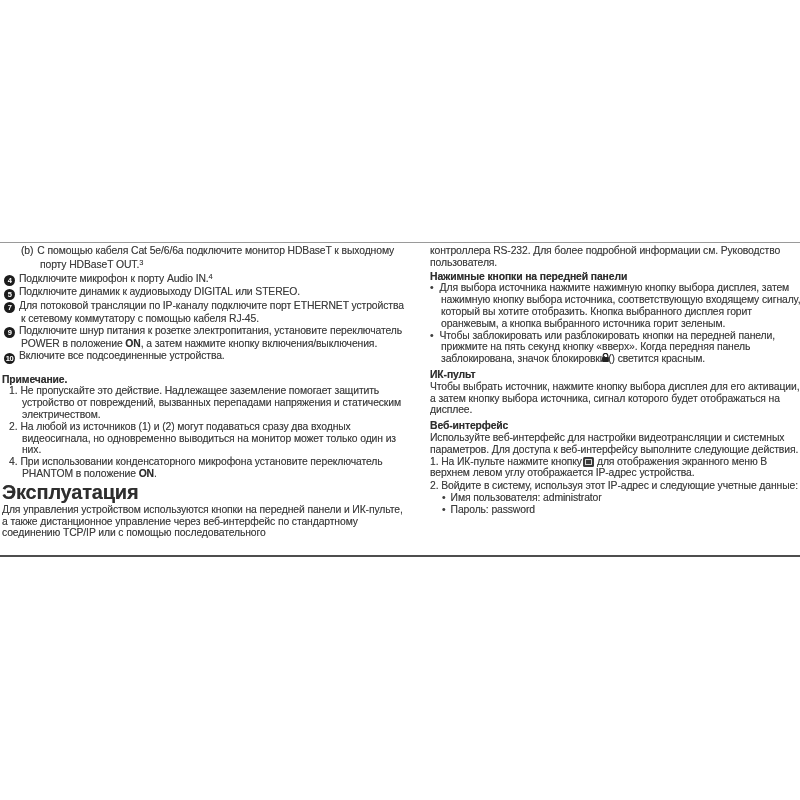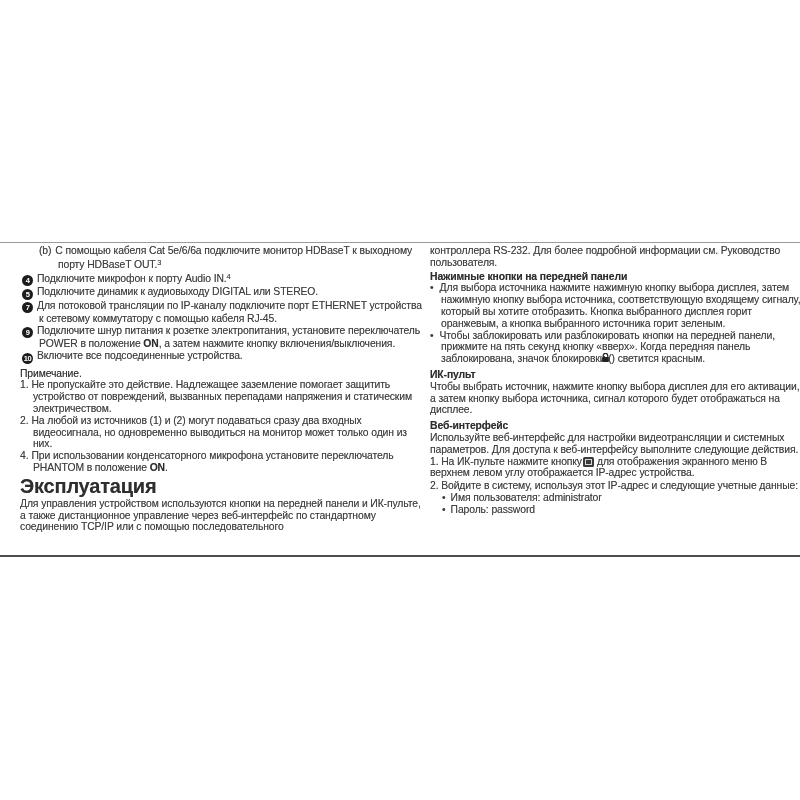--- a/index.html
+++ b/index.html
@@ -9,35 +9,35 @@
     color:#3f3f3f;
     -webkit-font-smoothing:antialiased;
   }
   .rule-top{position:absolute;left:0;top:242px;width:800px;height:1px;background:#9a9a9a;}
   .rule-bottom{position:absolute;left:0;top:555px;width:800px;height:2px;background:#4d4d4d;}
   .col{
     position:absolute;top:245px;
     font-size:10.4px;line-height:11.8px;letter-spacing:-0.12px;
     text-shadow:0 0 0.4px rgba(70,70,70,0.55);
   }
-  .col-left{left:20px;width:402px;}
+  .col-left{left:2px;width:402px;}
   .col-right{left:430px;width:374px;}
   .b{font-weight:bold;color:#2e2e2e;}
   .item-b{margin-left:19px;padding-left:19px;text-indent:-19px;}
   .item-b .marker{margin-right:4px;}
   .step{padding-left:19px;text-indent:-19px;}
   .badge{
     display:inline-block;width:11px;height:11px;border-radius:50%;
     background:#1c1c1c;color:#ffffff;font-size:7.5px;font-weight:bold;
     text-align:center;line-height:11px;vertical-align:-1.5px;
     margin-left:2px;margin-right:4px;text-indent:0;letter-spacing:-0.5px;
   }
-  .note{padding-left:13px;text-indent:-13px;}
+  .note{padding-left:13px;text-indent:-13px;margin-left:7px;}
   .note .marker{margin-right:3px;}
-  .notes-heading{font-weight:normal;color:#2e2e2e;margin-top:4px;}
+  .notes-heading{font-weight:bold;color:#2e2e2e;margin-top:10px;}
   .op-heading{
     font-size:20px;line-height:17px;font-weight:bold;color:#2e2e2e;
     letter-spacing:-0.2px;margin-top:4px;margin-bottom:3px;
   }
   sup{font-size:7.5px;vertical-align:3px;letter-spacing:0;}
   .rc-head{font-weight:bold;color:#2e2e2e;margin-top:2px;}
   .rc-head-gap{margin-top:4px;}
   .bullet{padding-left:11px;text-indent:-11px;}
   .bullet .bullet-char{margin-right:6px;}
   .cred{padding-left:11px;text-indent:-11px;margin-left:12px;}

